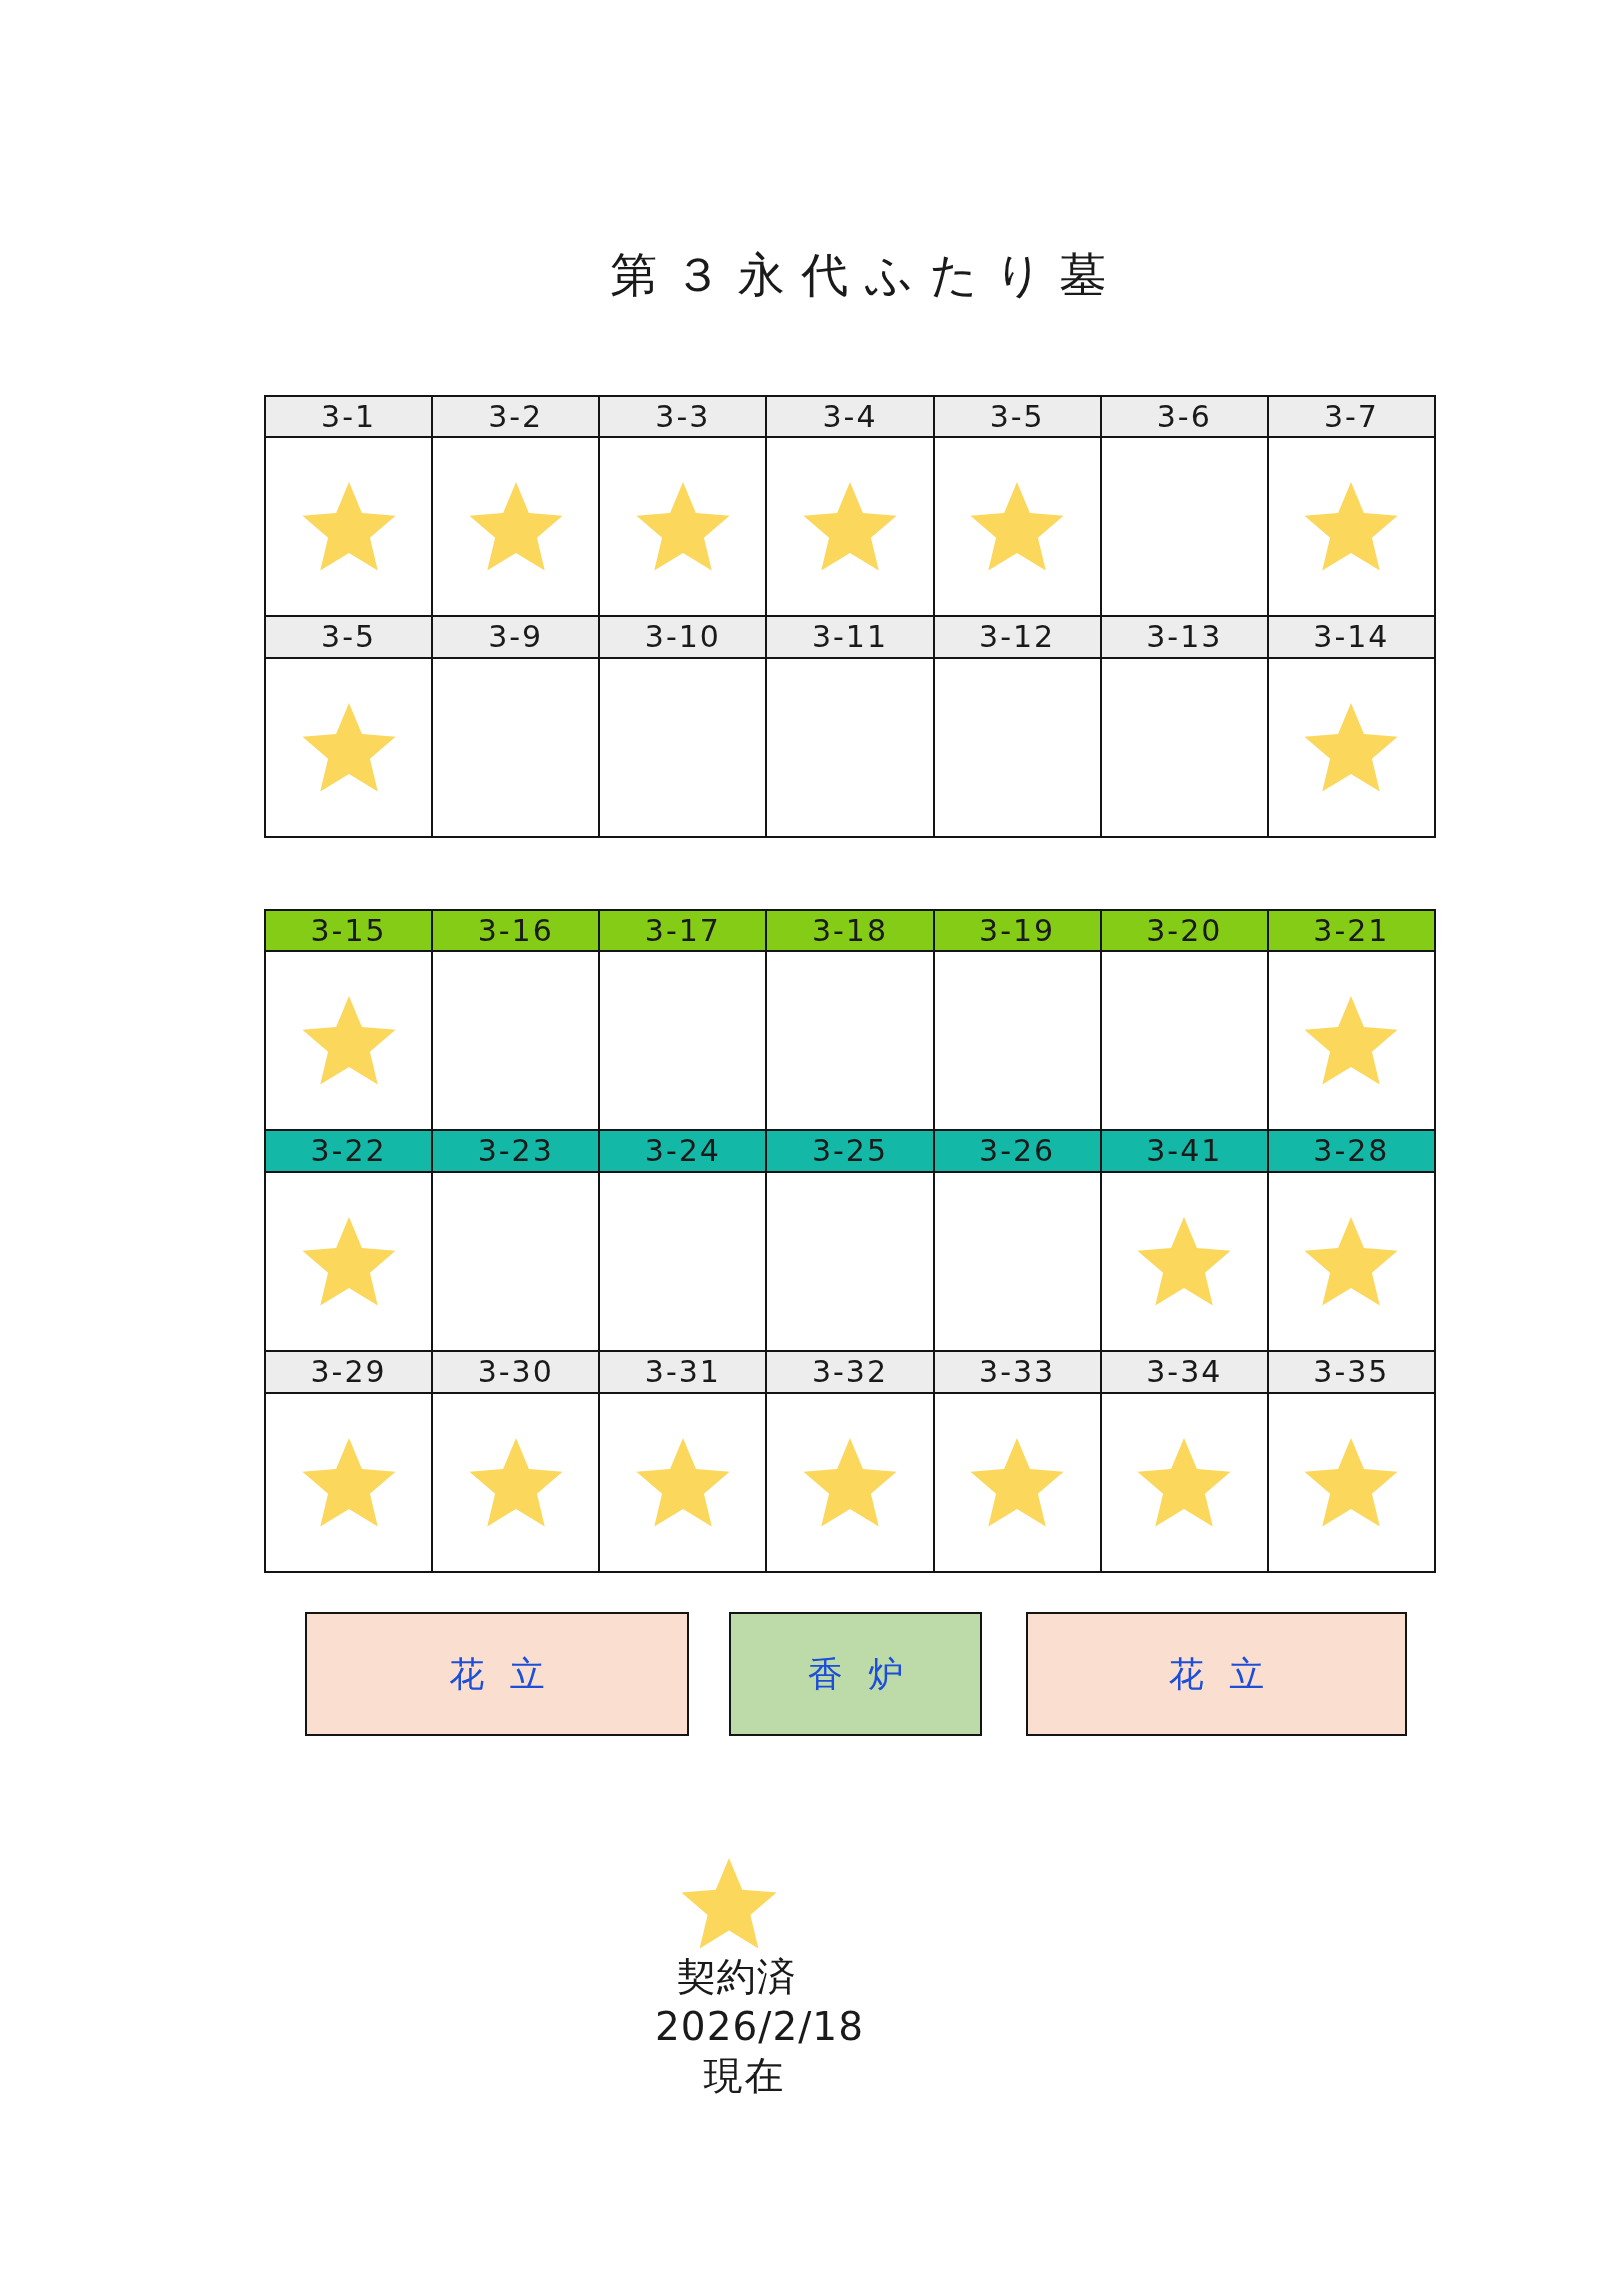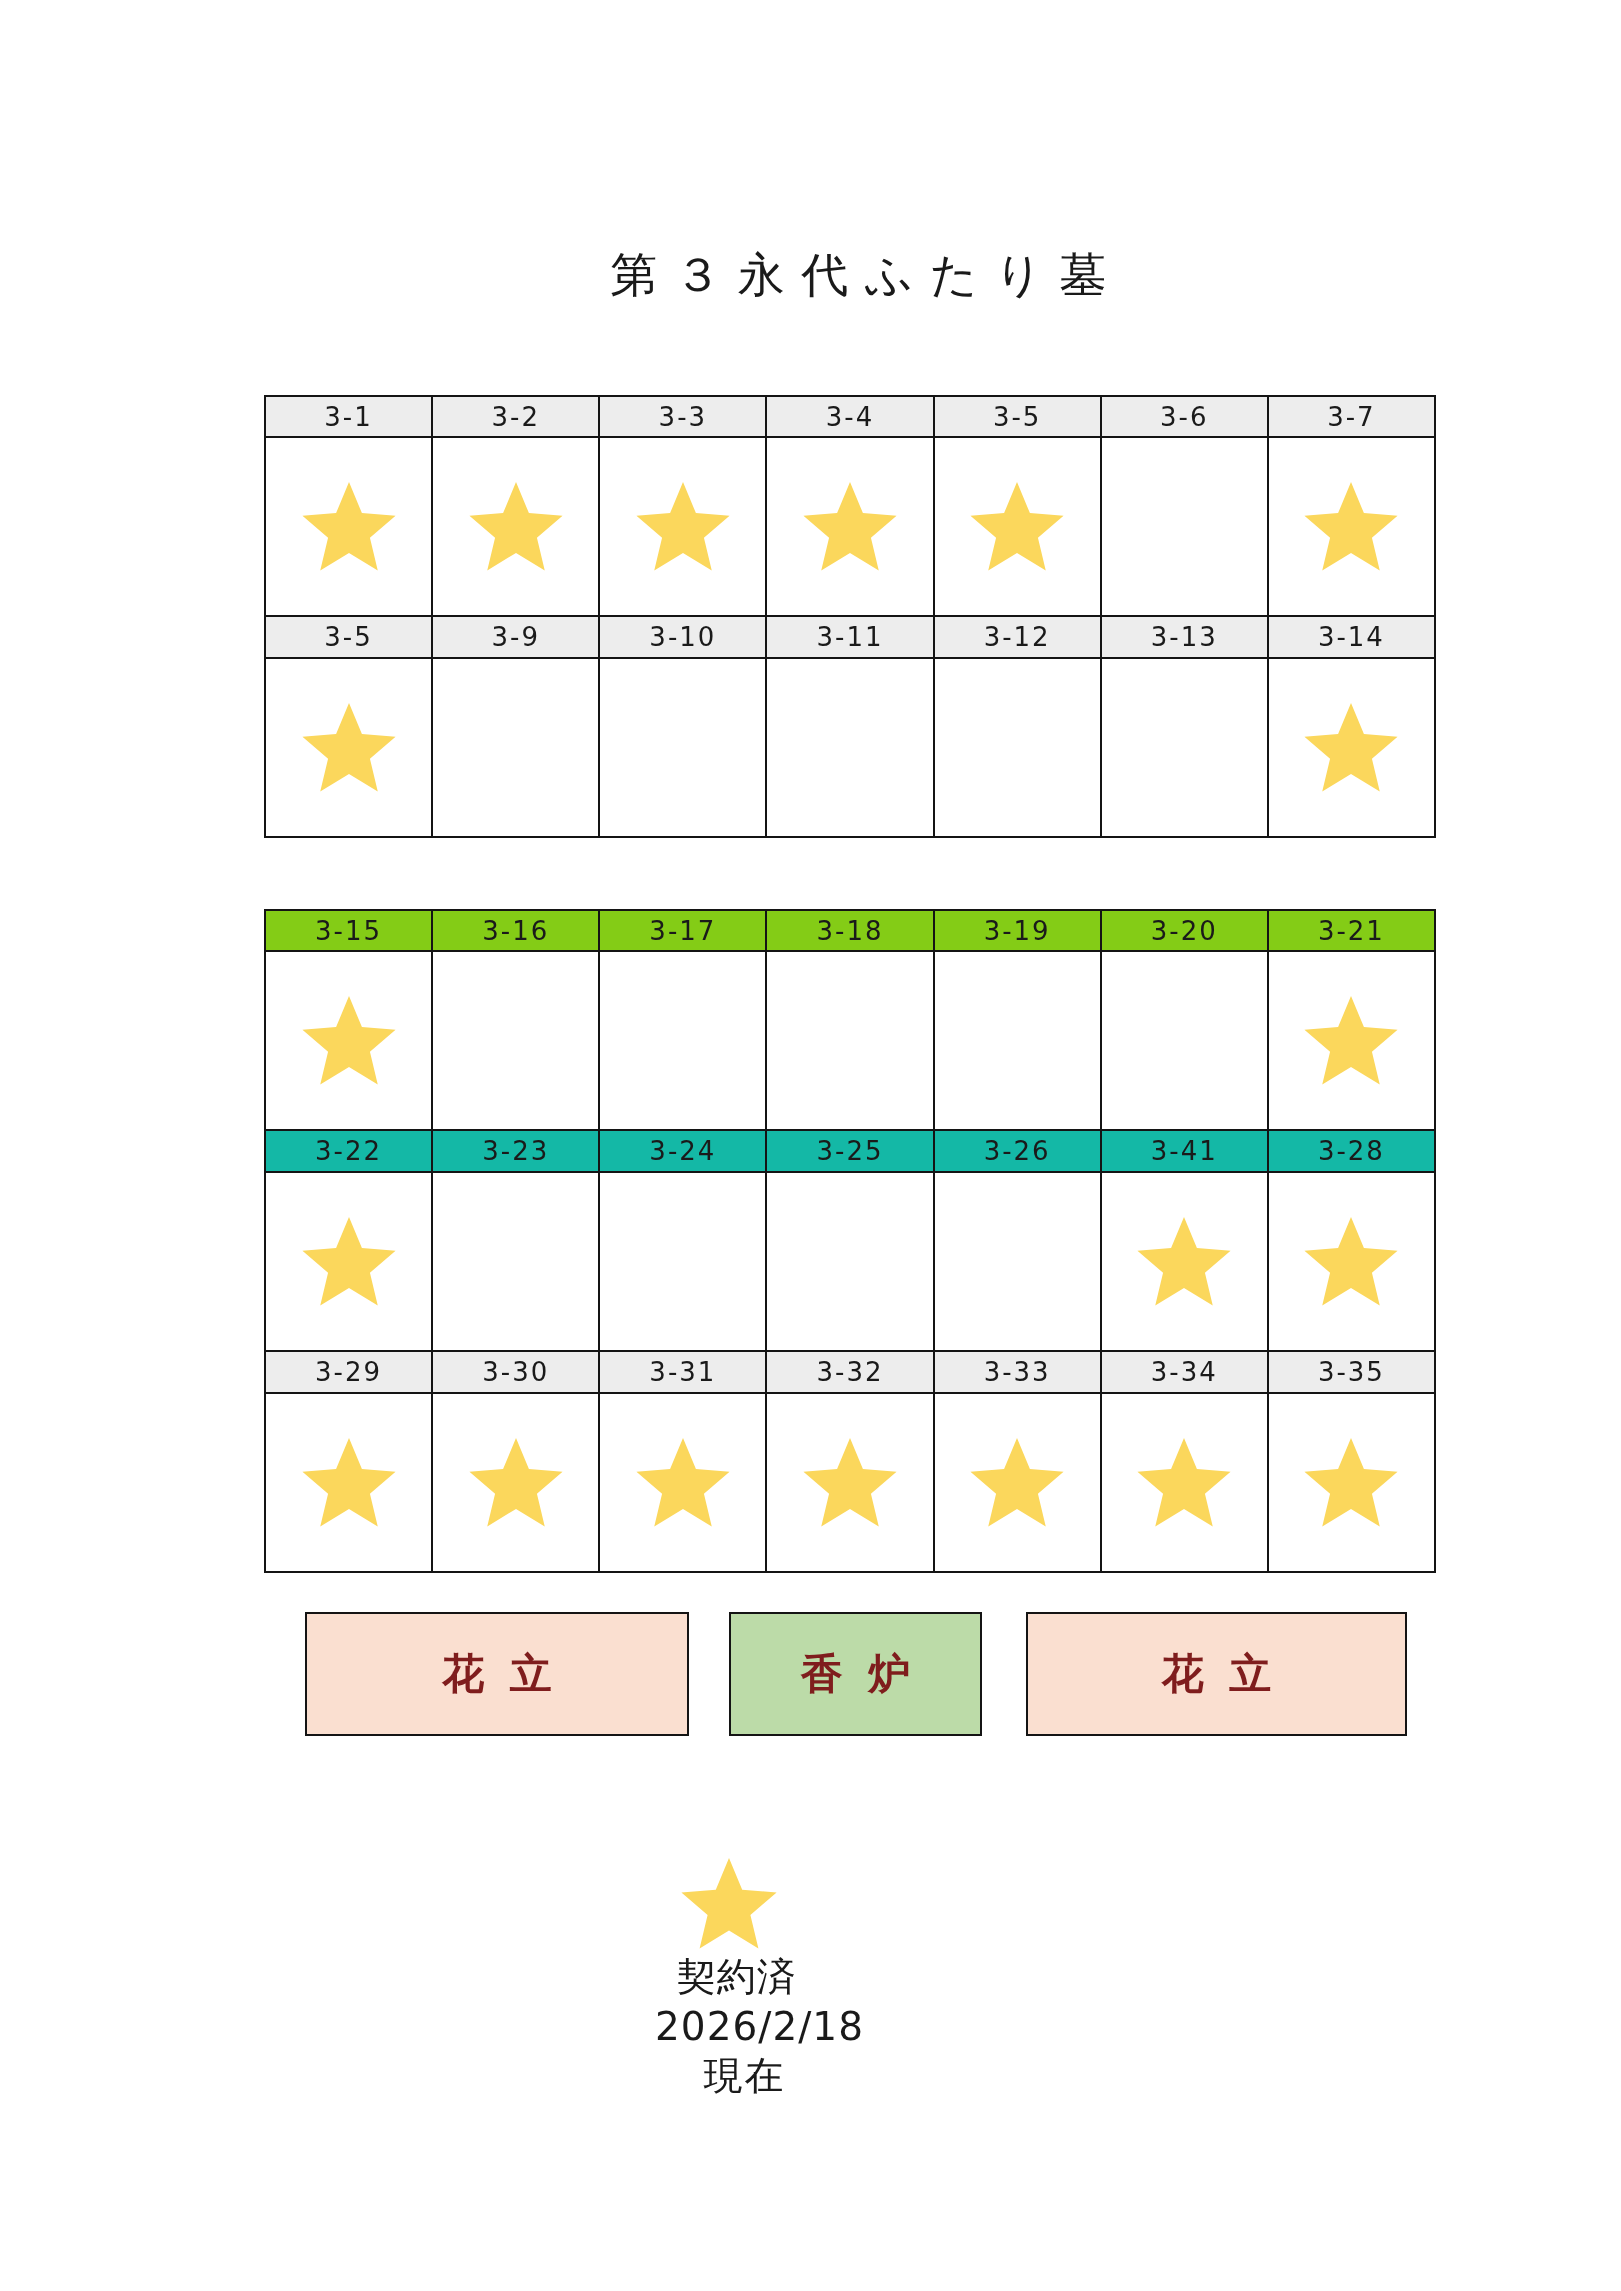--- a/index.html
+++ b/index.html
@@ -43,42 +43,41 @@
   .g-body{height:177px;}
   .g-cell{
     flex:1;
     display:flex;align-items:center;justify-content:center;
     border-right:2px solid #141414;
     box-sizing:border-box;
     min-width:0;
   }
   .g-cell:last-child{border-right:none;}
   .g-hcell{
-    font-size:26px;
+    font-size:30px;
     letter-spacing:2px;
     line-height:1;
   }
   .star-wrap{display:flex;align-items:center;justify-content:center;}
   
   .fixture{
     position:absolute;
     top:1612px;height:124px;
     border:2.9px solid #141414;
     box-sizing:border-box;
     display:flex;align-items:center;justify-content:center;
   }
   .fixture-left{left:305px;width:384px;}
   .fixture-center{left:729px;width:253px;}
   .fixture-right{left:1026px;width:381px;}
   .fixture-label{
-    font-size:42px;
+    font-size:35px;
     letter-spacing:25.5px;
     padding-left:25.5px;
-    color:#7f1d1d;
-    font-weight:bold;
+    color:#1d4ed8;
   }
   
   .legend{
     position:absolute;
     left:594px;top:1858px;
     display:flex;align-items:center;flex-direction:column;
   }
   .legend-star{width:100px;display:flex;}
   .legend-label{margin-left:15.7px;font-size:39px;letter-spacing:1px;}
   .legend-date{margin-left:61px;font-size:39px;letter-spacing:1px;}

